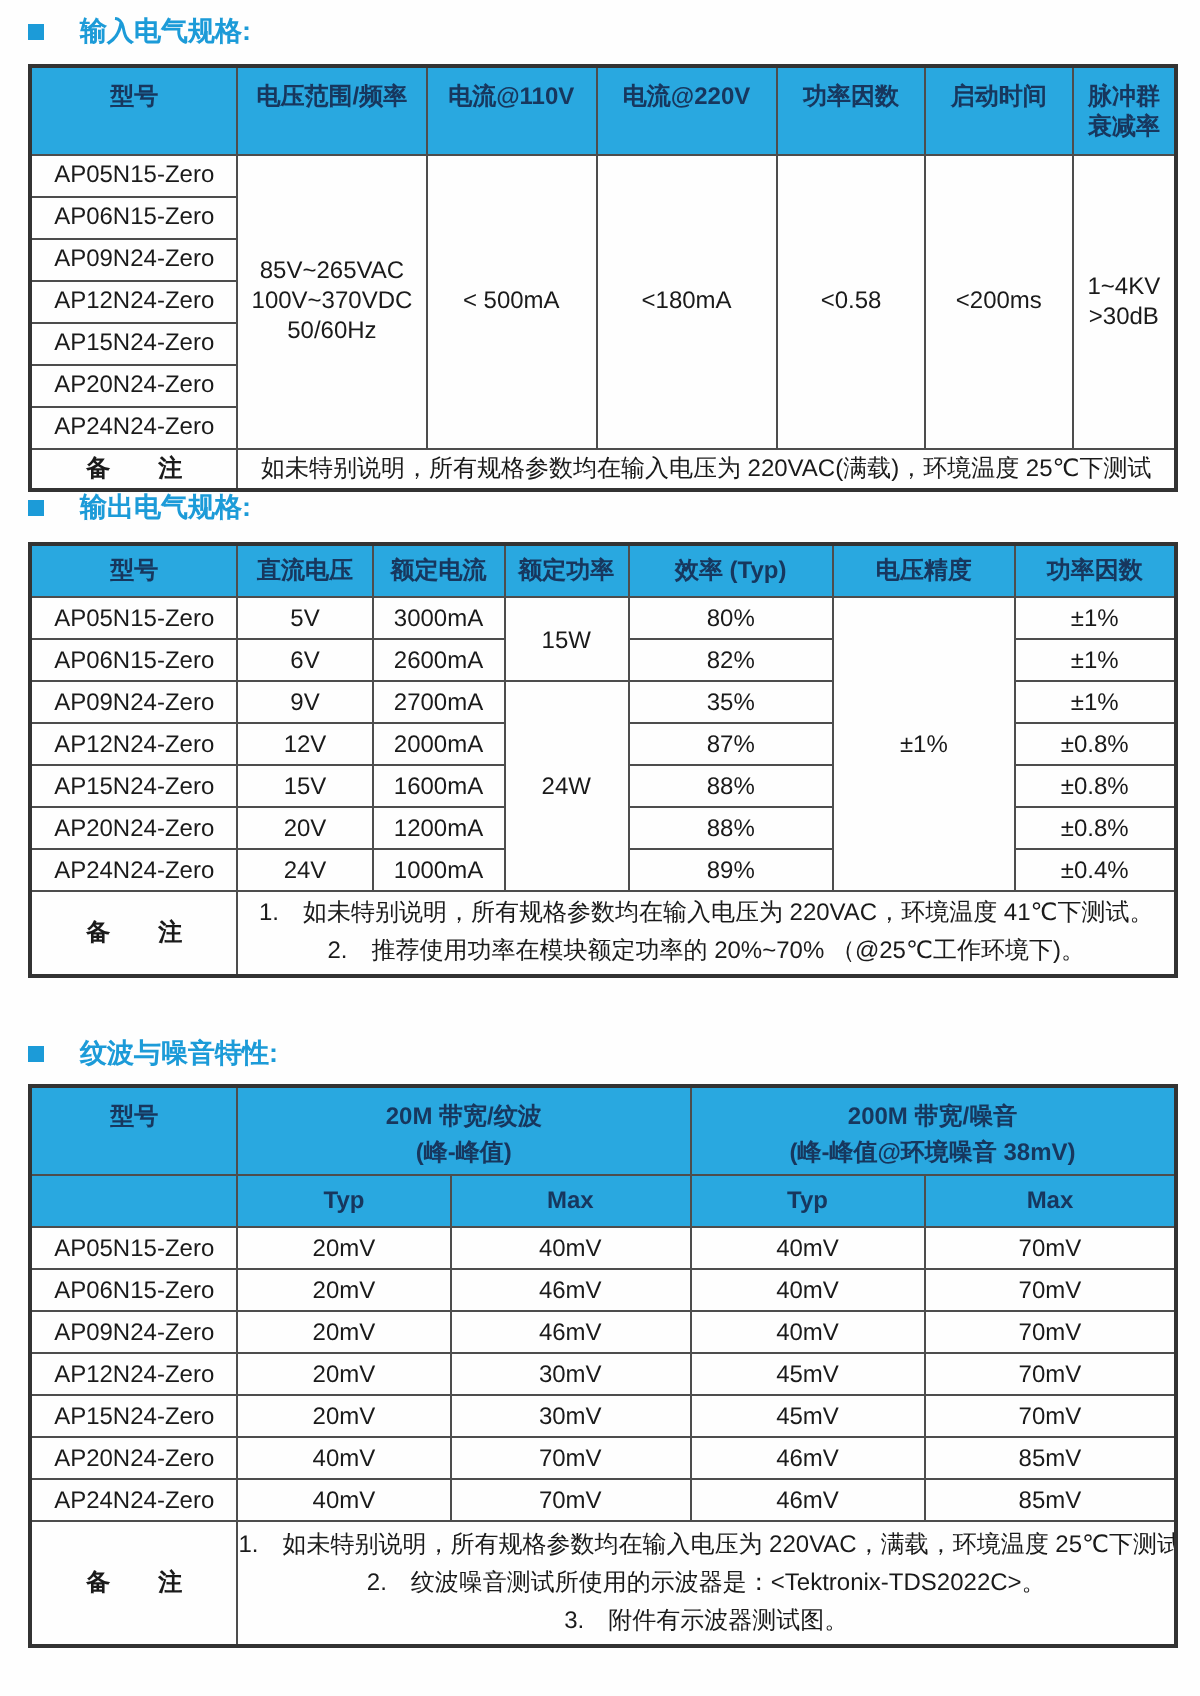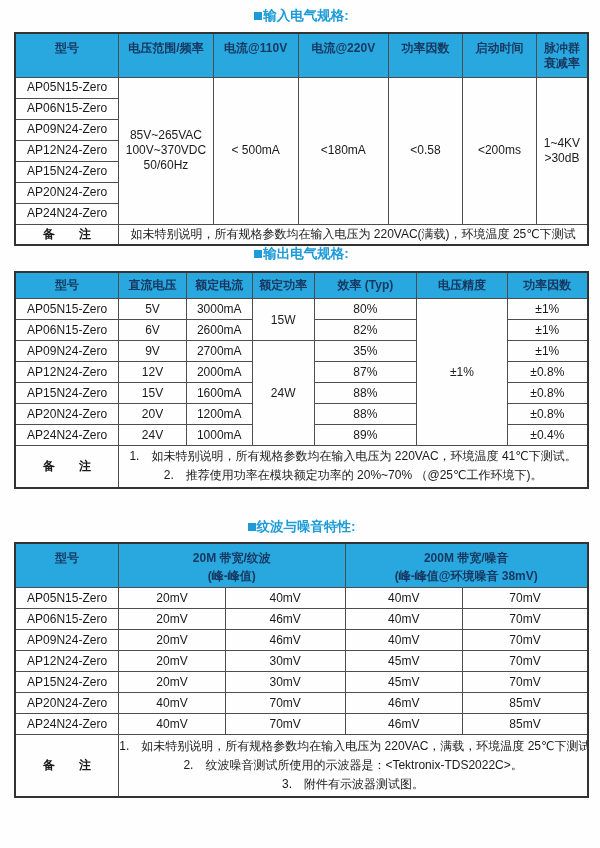--- a/index.html
+++ b/index.html
@@ -13,25 +13,24 @@
   html,body{margin:0;padding:0;}
   body{
     width:600px;height:848px;
     background:#FEFEFE;
     font-family:"Liberation Sans","DejaVu Sans",sans-serif;
     color:var(--body-text);
     padding:8px 11px 0 14px;
     overflow:hidden;
   }
   .section-title{
-    display:flex;align-items:center;gap:1px;
+    display:flex;align-items:center;gap:18px;
     color:var(--accent);
     font-weight:bold;font-size:13.5px;
     height:16px;
-    justify-content:center;
   }
   .bullet{
     width:8px;height:8px;background:var(--accent);
     display:inline-block;flex:0 0 auto;
   }
   table.spec{
     border-collapse:collapse;
     table-layout:fixed;
     width:575px;
     font-size:12px;
@@ -257,20 +256,27 @@
         <th>型号</th>
         <th colspan="2">
           <div>20M 带宽/纹波</div>
           <div>(峰-峰值)</div>
         </th>
         <th colspan="2">
           <div>200M 带宽/噪音</div>
           <div>(峰-峰值@环境噪音 38mV)</div>
         </th>
       </tr>
+      <tr class="sub">
+        <th></th>
+        <th>Typ</th>
+        <th>Max</th>
+        <th>Typ</th>
+        <th>Max</th>
+      </tr>
     </thead>
     <tbody>
       <tr>
         <td>AP05N15-Zero</td>
         <td>20mV</td>
         <td>40mV</td>
         <td>40mV</td>
         <td>70mV</td>
       </tr>
       <tr>

